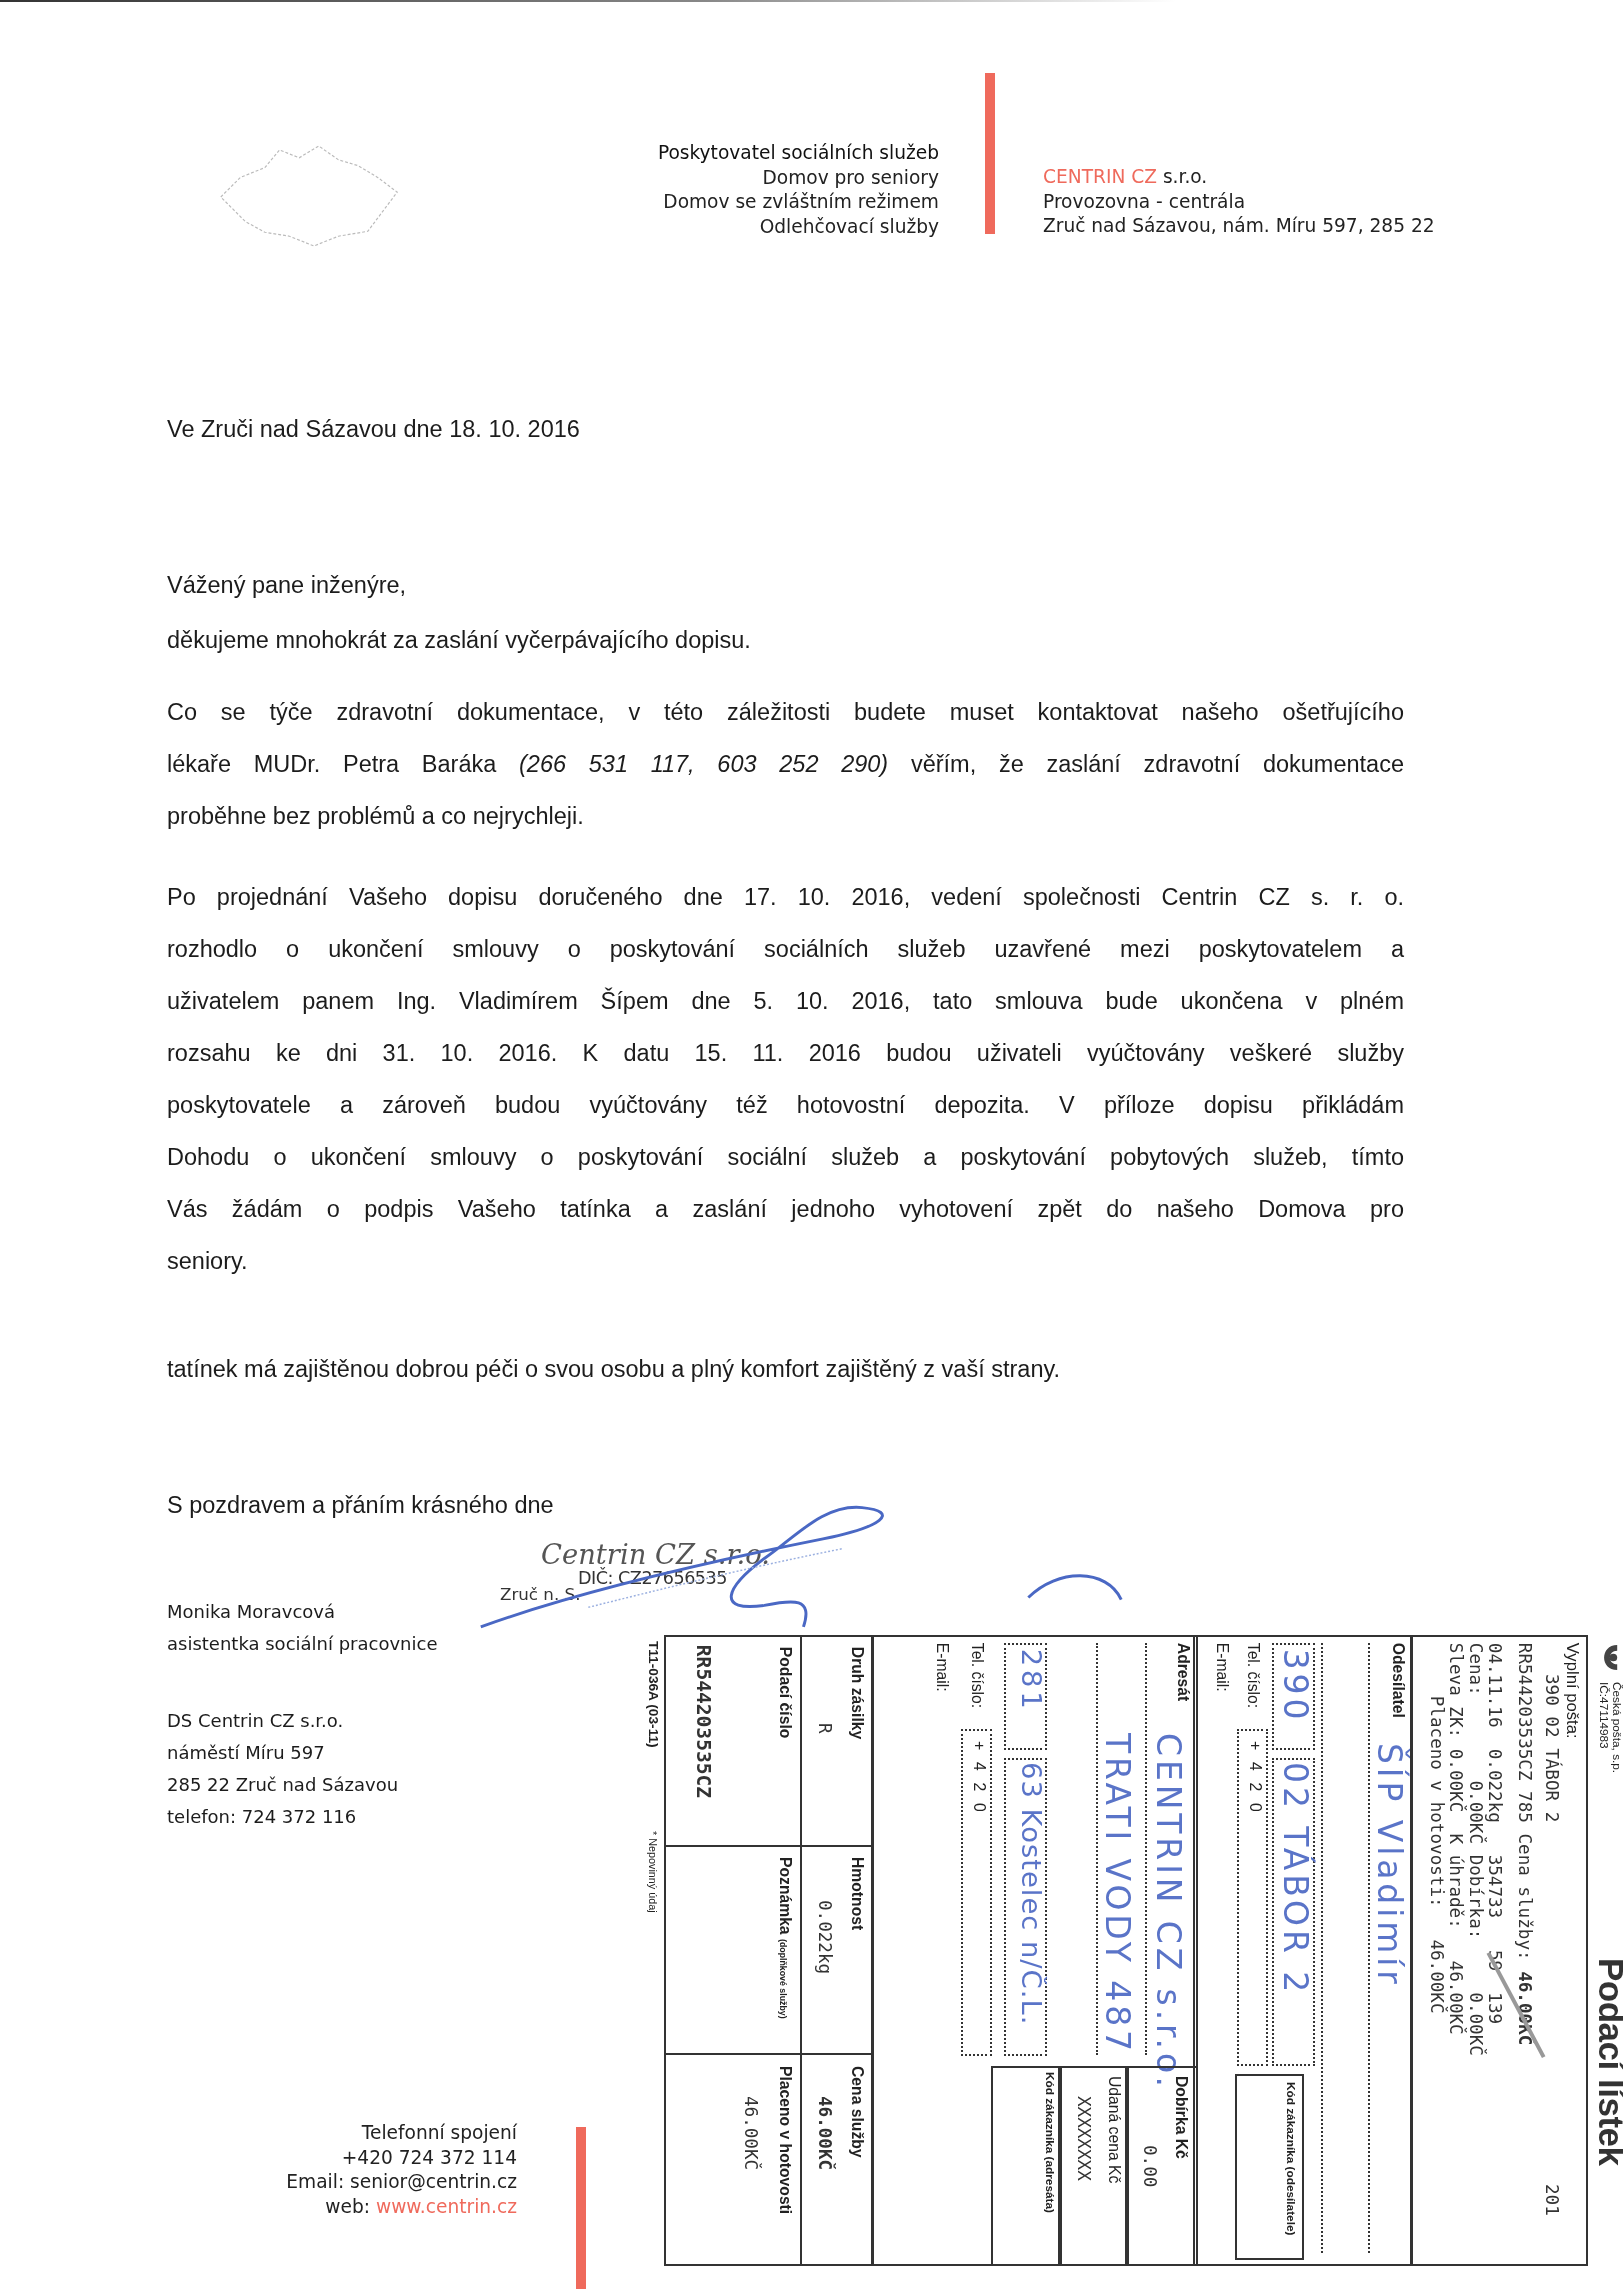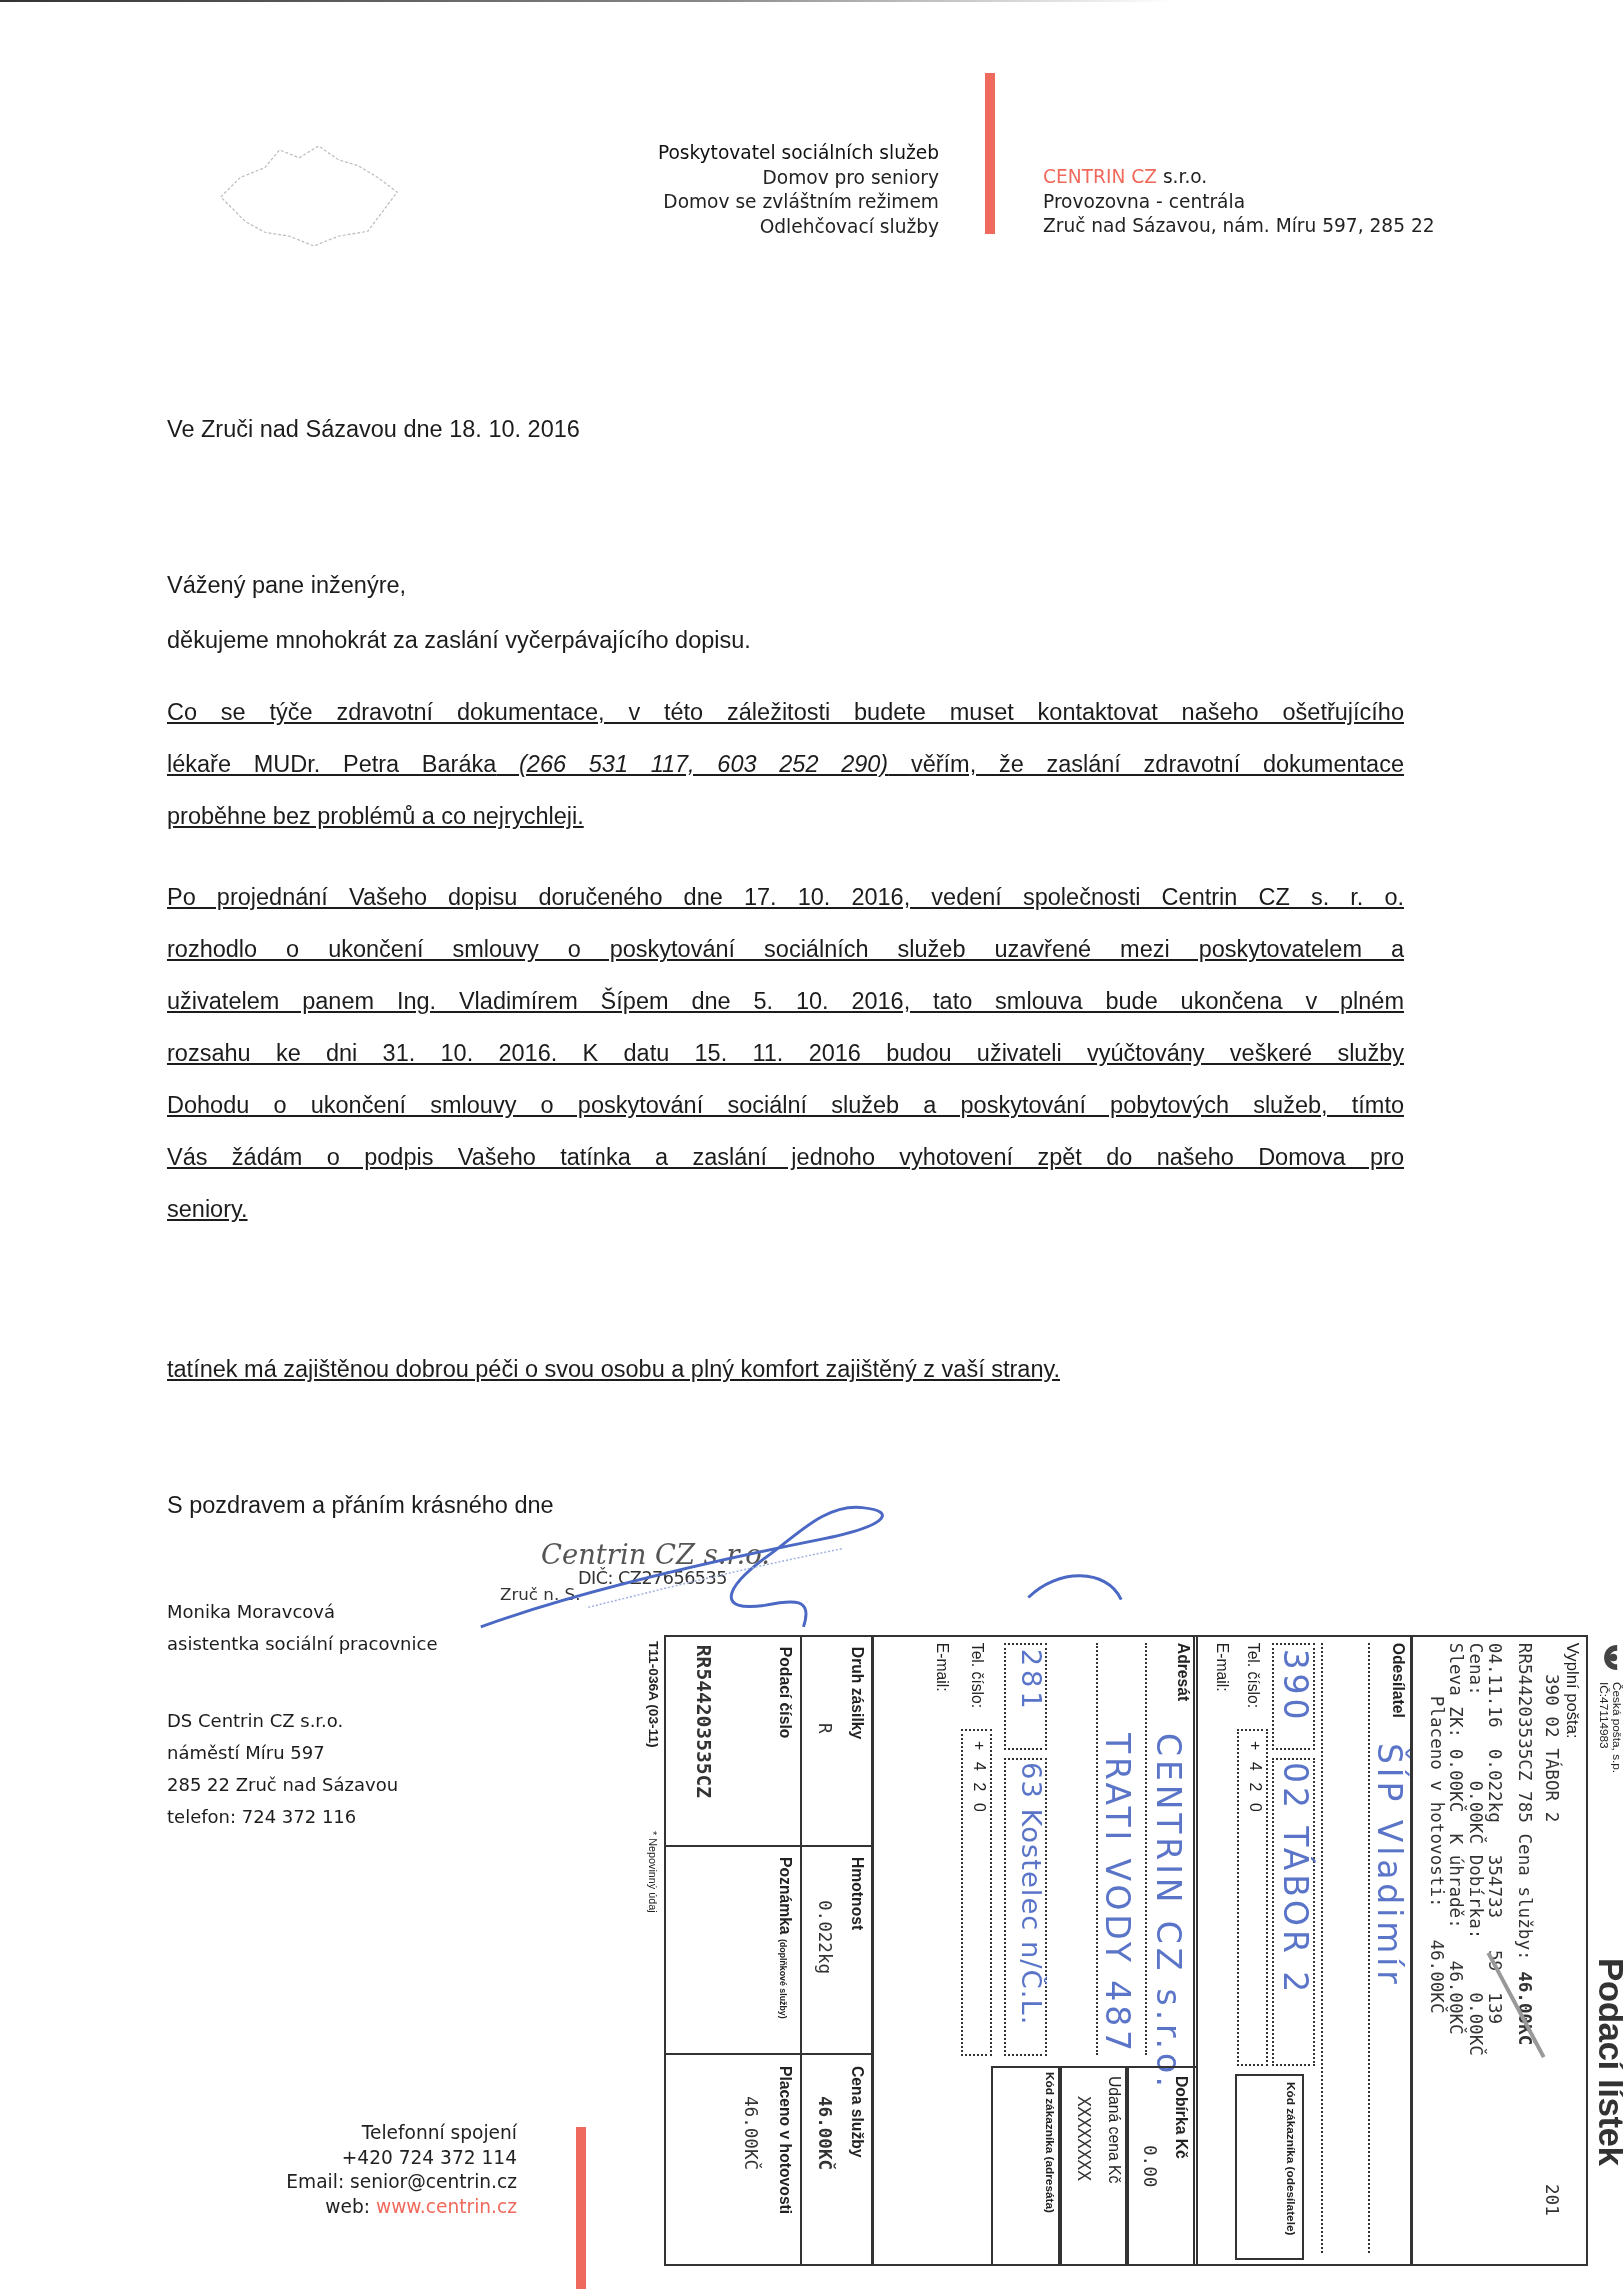--- a/index.html
+++ b/index.html
@@ -13,21 +13,21 @@
   .provider{position:absolute;right:684px;top:141px;text-align:right;font-size:18.6px;line-height:24.5px;color:#222;}
   .provider .first{color:#111;}
   .red-bar{position:absolute;width:9.8px;background:#ef6a5c;}
   .bar-top{left:985px;top:73px;height:161px;}
   .bar-bottom{left:576px;top:2127px;height:163px;}
   .centrala{position:absolute;left:1043px;top:165px;font-size:18.6px;line-height:24.5px;color:#222;}
   .centrala .brand{color:#ef6a5c;}
   
   .body{position:absolute;left:167px;top:0;width:1237px;font-size:23.5px;color:#1c1c1c;}
   .p{position:absolute;left:0;width:1237px;line-height:52px;text-align:justify;font-family:"Liberation Sans Narrow","Liberation Sans",sans-serif;}
-  .p .line{display:block;text-align:justify;text-align-last:justify;text-decoration:underline;}
+  .p .line{display:block;text-align:justify;text-align-last:justify;}
   .p .line.last{text-align-last:left;}
   .i{font-style:italic;}
   .sig-block{position:absolute;left:167px;font-size:18px;line-height:32px;color:#1c1c1c;}
   
   .stamp{position:absolute;left:539px;top:1539px;width:245px;font-family:"DejaVu Sans",sans-serif;color:#333;}
   .stamp-brand{font-family:"DejaVu Serif",serif;font-style:italic;font-size:27.4px;color:#555;margin-left:2px;}
   .stamp-dic{font-size:17.6px;margin-left:39px;margin-top:-2px;letter-spacing:-0.5px;}
   .stamp-zruc{font-size:16.7px;margin-left:-39px;margin-top:-3.9px;}
   .signature{position:absolute;left:470px;top:1490px;width:706px;height:176px;pointer-events:none;}
   
@@ -86,20 +86,21 @@
     <span class="line">Co se týče zdravotní dokumentace, v této záležitosti budete muset kontaktovat našeho ošetřujícího</span>
     <span class="line"><span>lékaře MUDr. Petra Baráka</span> <span class="i">(266 531 117, 603 252 290)</span> <span>věřím, že zaslání zdravotní dokumentace</span></span>
     <span class="line last">proběhne bez problémů a co nejrychleji.</span>
   </div>
 
   <div class="p" style="top:871px;">
     <span class="line">Po projednání Vašeho dopisu doručeného dne 17. 10. 2016, vedení společnosti Centrin CZ s. r. o.</span>
     <span class="line">rozhodlo o ukončení smlouvy o poskytování sociálních služeb uzavřené mezi poskytovatelem a</span>
     <span class="line">uživatelem panem Ing. Vladimírem Šípem dne 5. 10. 2016, tato smlouva bude ukončena v plném</span>
     <span class="line">rozsahu ke dni 31. 10. 2016. K datu 15. 11. 2016 budou uživateli vyúčtovány veškeré služby</span>
+    <span class="line">poskytovatele a zároveň budou vyúčtovány též hotovostní depozita. V příloze dopisu přikládám</span>
     <span class="line">Dohodu o ukončení smlouvy o poskytování sociální služeb a poskytování pobytových služeb, tímto</span>
     <span class="line">Vás žádám o podpis Vašeho tatínka a zaslání jednoho vyhotovení zpět do našeho Domova pro</span>
     <span class="line last">seniory.</span>
   </div>
 
   <div class="p" style="top:1343px;">
     <span class="line last">tatínek má zajištěnou dobrou péči o svou osobu a plný komfort zajištěný z vaší strany.</span>
   </div>
 
   <div class="p" style="top:1479px;">S pozdravem a přáním krásného dne</div>

